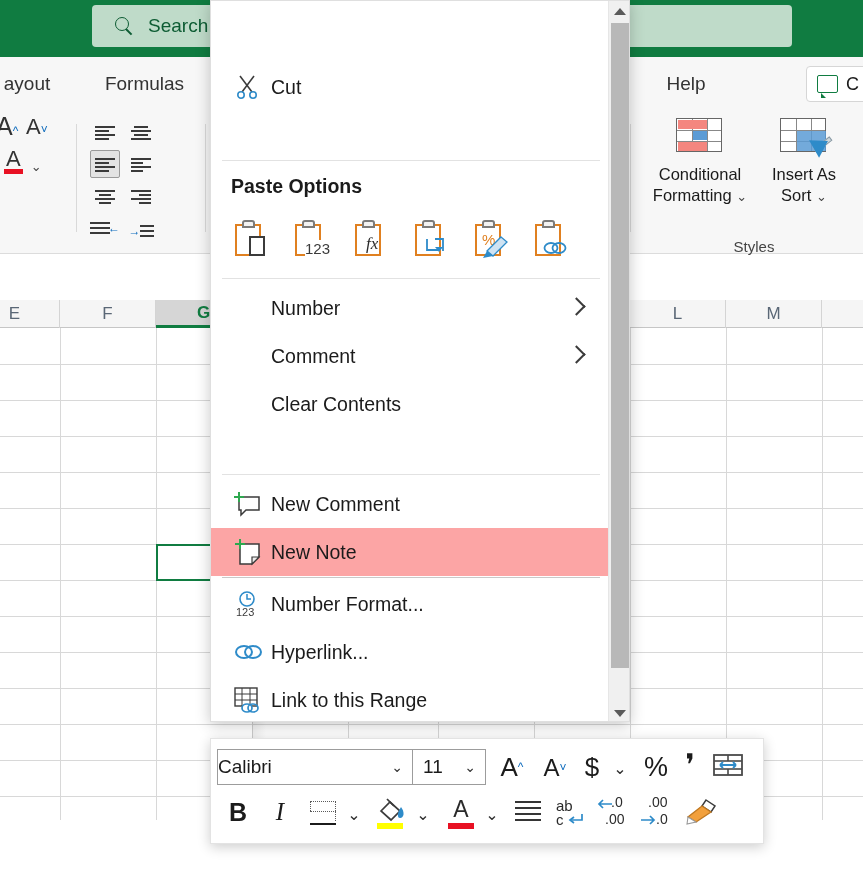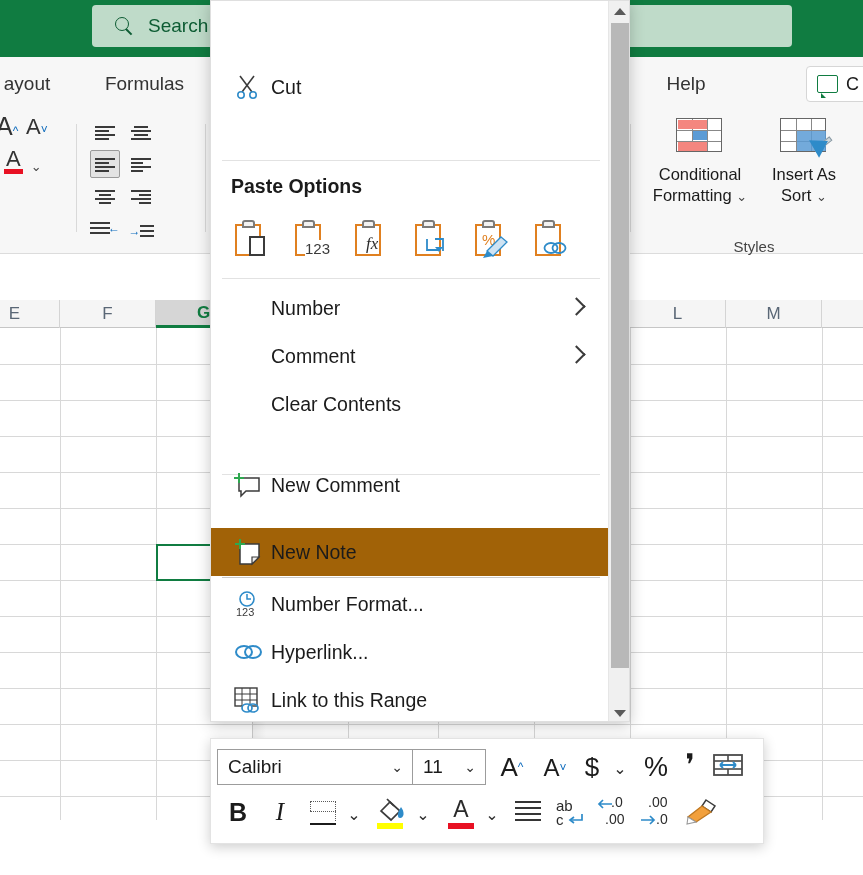--- a/index.html
+++ b/index.html
@@ -147,21 +147,21 @@
     position:absolute; left:19px; top:9px; width:363px; height:46px;
     border:1px solid #c8c8c8; border-radius:5px; background:#fff;
     display:flex; align-items:center; padding-left:16px;
     font-size:19px; color:#6b6b6b;
   }
 
   .mi {
     position:absolute; left:0; width:399px; height:48px;
     display:flex; align-items:center;
   }
-  .mi.highlight { background:#a16207; }
+  .mi.highlight { background:#fca5a5; }
   .mi .ico { position:absolute; left:20px; width:34px; height:30px; display:flex; align-items:center; justify-content:center; }
   .mi .lbl { position:absolute; left:60px; font-size:19.5px; color:#1b1b1b; white-space:nowrap; }
   .mi .lbl.noicon { left:60px; }
   .mi .submenu-arrow {
     position:absolute; left:355px; width:22px; height:22px;
   }
   .submenu-arrow::before {
     content:""; position:absolute; left:4px; top:3px; width:11px; height:11px;
     border-right:2px solid #3b3b3b; border-top:2px solid #3b3b3b;
     transform:rotate(45deg);
@@ -211,21 +211,21 @@
     background:#FFFFFF; border:1px solid #e3e3e3;
     box-shadow:0 3px 12px rgba(0,0,0,0.20);
   }
   .mt-row1 { position:absolute; left:0; top:0; width:554px; height:48px; }
   .mt-row2 { position:absolute; left:0; top:48px; width:554px; height:58px; }
 
   .combo {
     position:absolute; top:10px; height:36px; border:1px solid #9c9c9c; background:#fff;
     display:flex; align-items:center; font-size:19px; color:#1b1b1b;
   }
-  #font-combo { left:6px; width:196px; padding-left:10px; }
+  #font-combo { left:6px; width:196px; }
   #size-combo { left:201px; width:74px; padding-left:10px; }
   .combo .cv { position:absolute; right:9px; color:#333; font-size:14px; }
 
   .mt-btn {
     position:absolute; display:flex; align-items:center; justify-content:center;
     color:#1b1b1b;
   }
 
   .hl-underline { position:absolute; left:0; bottom:2px; width:26px; height:6px; }
 
@@ -510,21 +510,21 @@
     <div class="mi" style="top:331px;">
       <span class="lbl noicon">Comment</span>
       <span class="submenu-arrow"></span>
     </div>
     <div class="mi" style="top:379px;">
       <span class="lbl noicon">Clear Contents</span>
     </div>
 
     <div class="menu-sep" style="top:473px;"></div>
 
-    <div class="mi" style="top:460px;padding-left:42px;">
+    <div class="mi" style="top:479px;padding-left:42px;">
       <span class="ico">
         <svg width="28" height="26" viewBox="0 0 28 26">
           <path d="M5 6 H25 V19 H12 L7 24 V19 H5 Z" fill="#fff" stroke="#3b3b3b" stroke-width="1.5"></path>
           <line x1="5" y1="1" x2="5" y2="11" stroke="#2EA84F" stroke-width="2"></line>
           <line x1="0" y1="6" x2="10" y2="6" stroke="#2EA84F" stroke-width="2"></line>
         </svg>
       </span>
       <span class="lbl">New Comment</span>
     </div>
 

